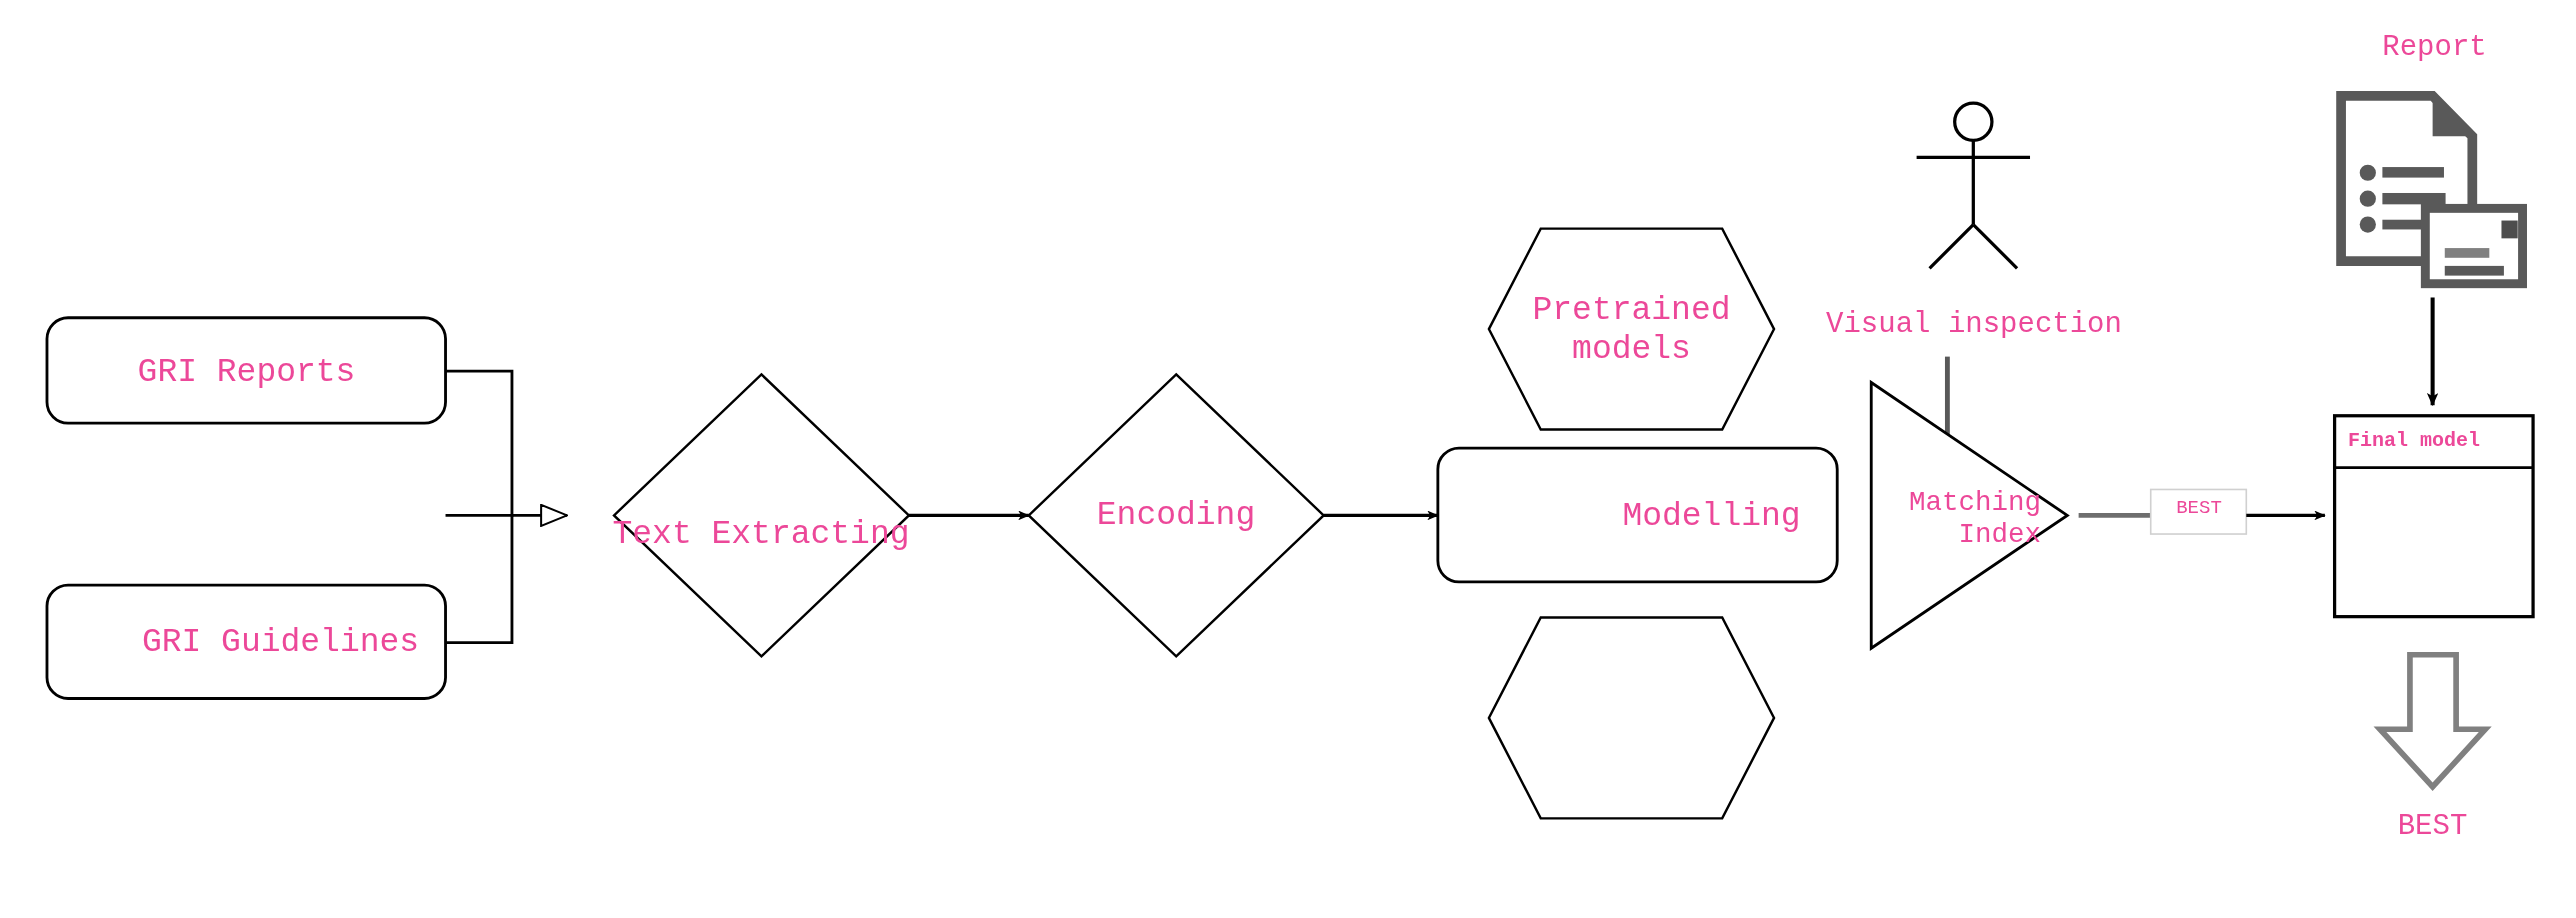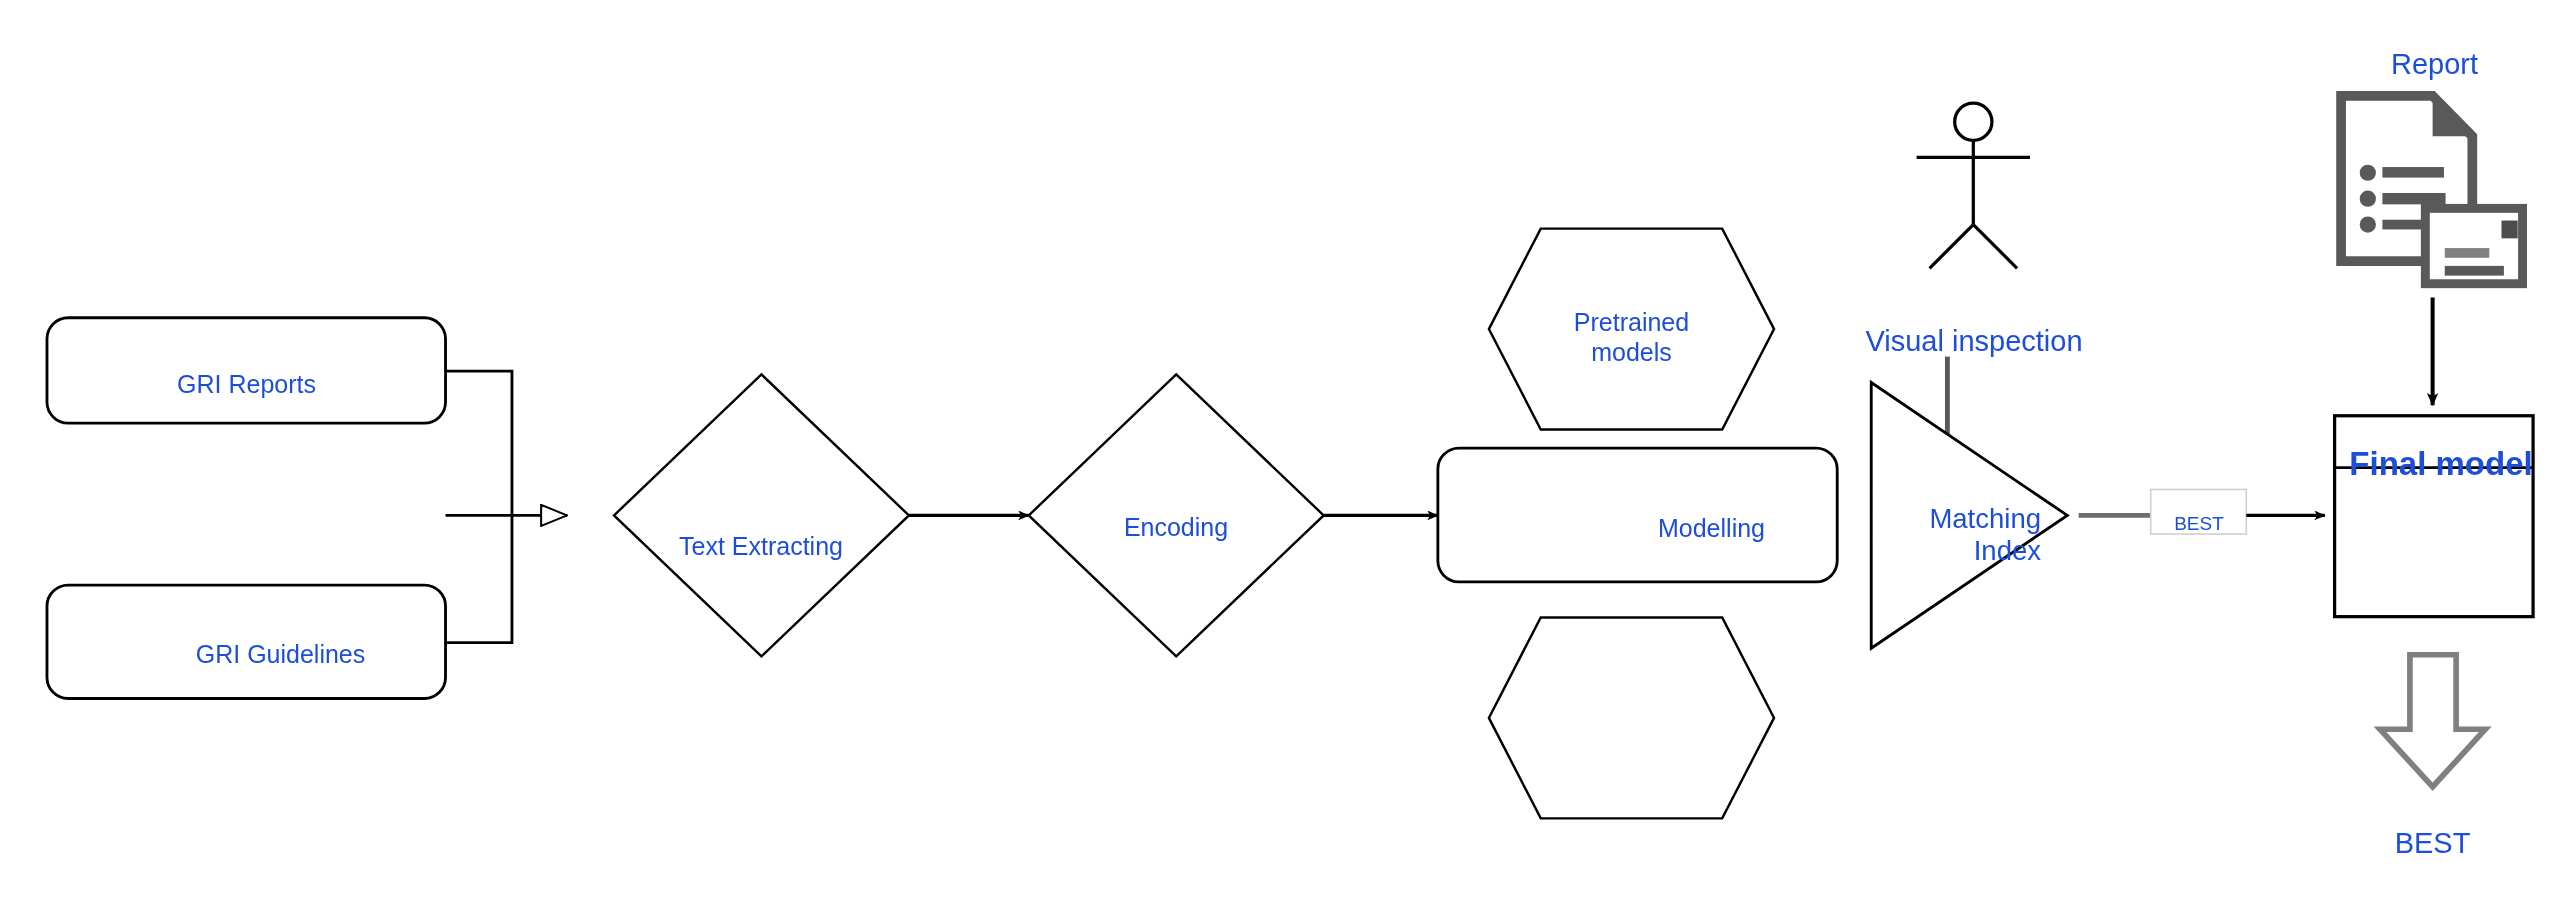--- a/index.html
+++ b/index.html
@@ -20,31 +20,30 @@
   #canvas svg.layer {
     position: absolute;
     left: 0;
     top: 0;
     width: 2576px;
     height: 919px;
   }
   .node-label {
     position: absolute;
     text-align: center;
-    color: #1d4ed8;
-    font-family: Liberation Sans, sans-serif;
+    color: #ec4899;
+    font-family: Liberation Mono, monospace;
     line-height: 1.18;
     white-space: pre-line;
     pointer-events: none;
-    margin-top: 16px;
   }
-  .lbl-shape { font-size: 25px; }
+  .lbl-shape { font-size: 33px; }
   .lbl-small { font-size: 27.5px; text-align: right; }
   .lbl-edge  { font-size: 19px; }
-  .lbl-bold  { font-size: 33px; font-weight: bold; text-align: center; }
+  .lbl-bold  { font-size: 20px; font-weight: bold; text-align: left; }
   .lbl-caption { font-size: 29px; }
 </style>
 </head>
 <body>
 
 <div id="canvas">
 
   <svg class="layer" viewBox="0 0 3180 1134" xmlns="http://www.w3.org/2000/svg">
     <defs>
       <marker id="arrowFilled" markerWidth="14" markerHeight="12" refX="13" refY="6" orient="auto" markerUnits="userSpaceOnUse">

